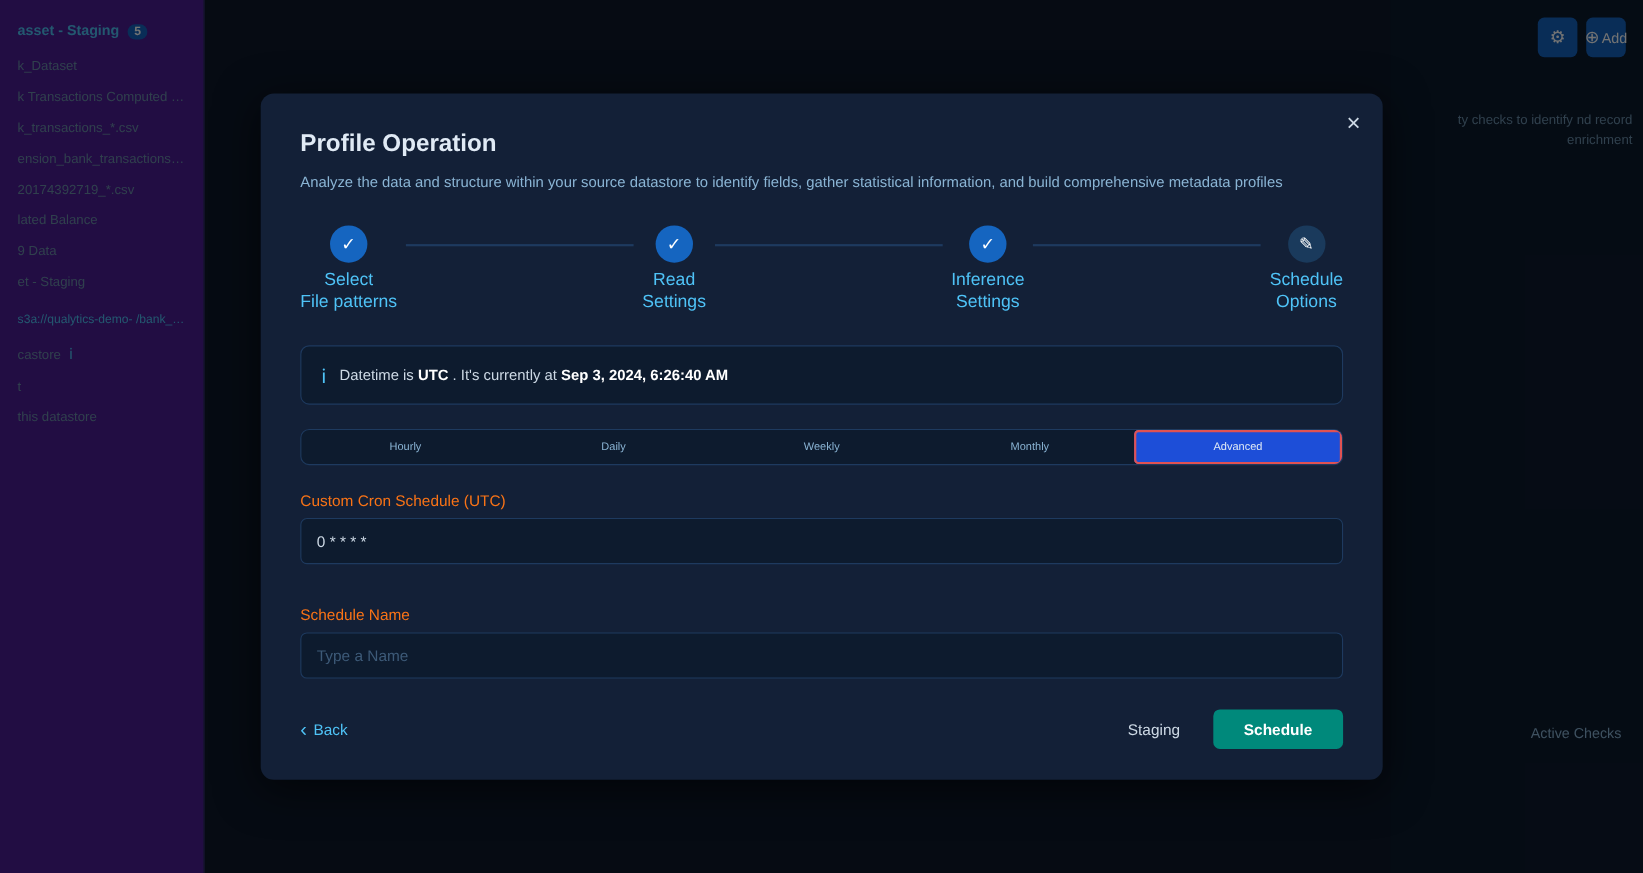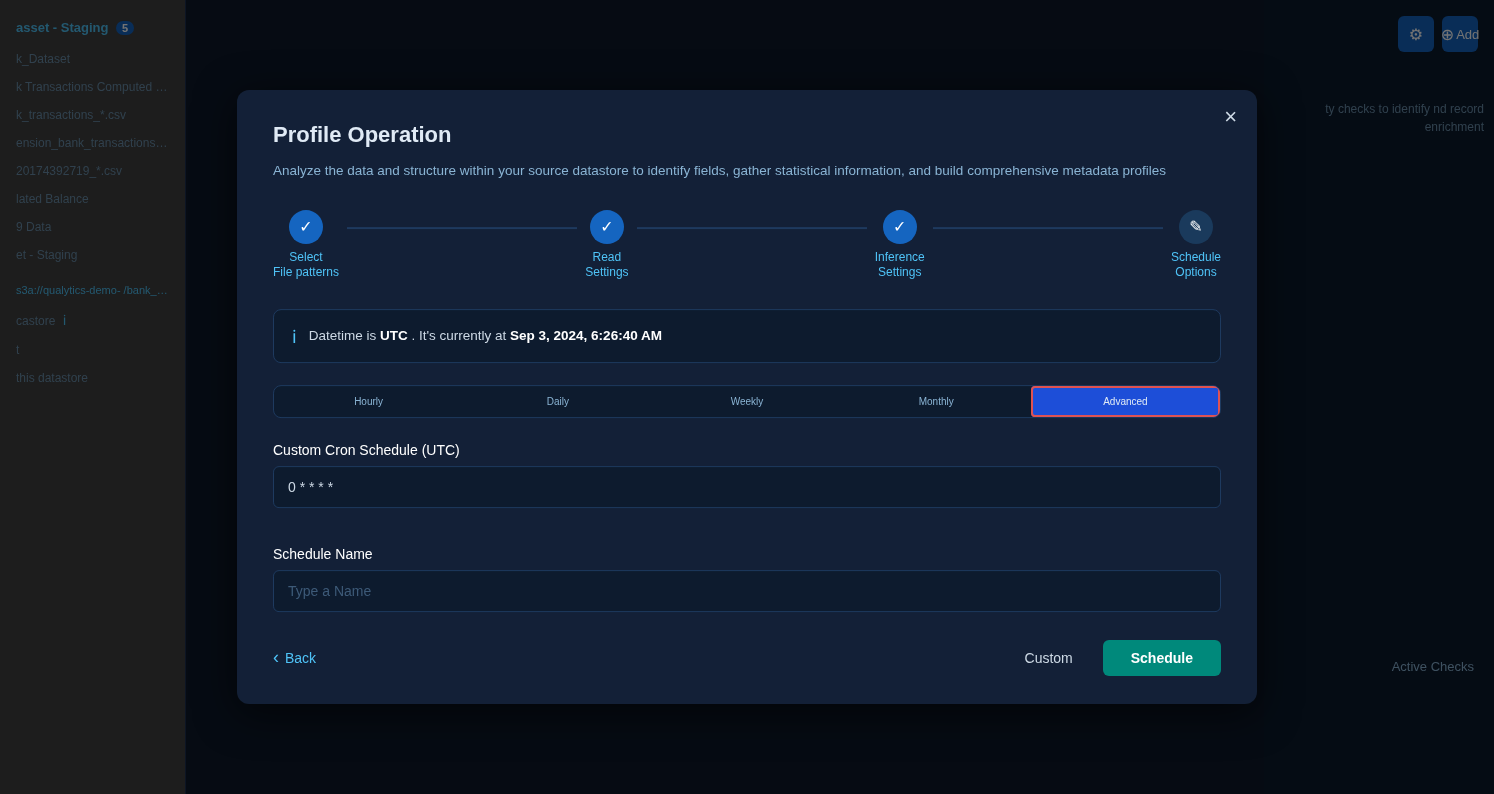--- a/index.html
+++ b/index.html
@@ -11,21 +11,21 @@
       overflow: hidden;
       position: relative;
     }
 
     
     .sidebar {
       position: absolute;
       left: 0; top: 0;
       width: 186px;
       height: 100%;
-      background: #404040;
+      background: #4c1d95;
       border-right: 1px solid #1e3050;
       padding: 10px 0;
     }
     .sidebar-item {
       padding: 10px 16px;
       color: #8ab4d4;
       font-size: 13px;
       white-space: nowrap;
       overflow: hidden;
       text-overflow: ellipsis;
@@ -154,21 +154,21 @@
     .step-circle {
       width: 34px; height: 34px;
       border-radius: 50%;
       background: #1565c0;
       display: flex; align-items: center; justify-content: center;
       color: #fff;
       font-size: 16px;
     }
     .step-label {
       color: #4fc3f7;
-      font-size: 12px;
+      font-size: 16px;
       text-align: center;
       line-height: 1.3;
     }
     .step-line {
       flex: 1;
       height: 2px;
       background: #1e3a5f;
       margin: 0 8px;
       align-self: flex-start;
       margin-top: 17px;
@@ -218,21 +218,21 @@
       background: #1d4ed8;
       color: #e0eaf5;
       font-weight: 500;
       outline: 2px solid #e05252;
       outline-offset: -2px;
       border-radius: 4px;
     }
 
     
     .form-label {
-      color: #ffffff;
+      color: #f97316;
       font-size: 14px;
       font-weight: 500;
       margin-bottom: 8px;
     }
     .form-input {
       width: 100%;
       background: #0d1b2e;
       border: 1px solid #1e3a5f;
       border-radius: 6px;
       color: #cdd9e5;
@@ -391,17 +391,17 @@
     <div class="form-label">Schedule Name</div>
     <input class="form-input" type="text" placeholder="Type a Name" style="">
   </div>
 
   <div class="modal-footer">
     <button class="back-btn">
       <span class="chevron">‹</span>
       <span>Back</span>
     </button>
     <div class="footer-right">
-      <button class="cancel-btn">Custom</button>
+      <button class="cancel-btn">Staging</button>
       <button class="schedule-btn">Schedule</button>
     </div>
   </div>
 </div>
 
 </body></html>

